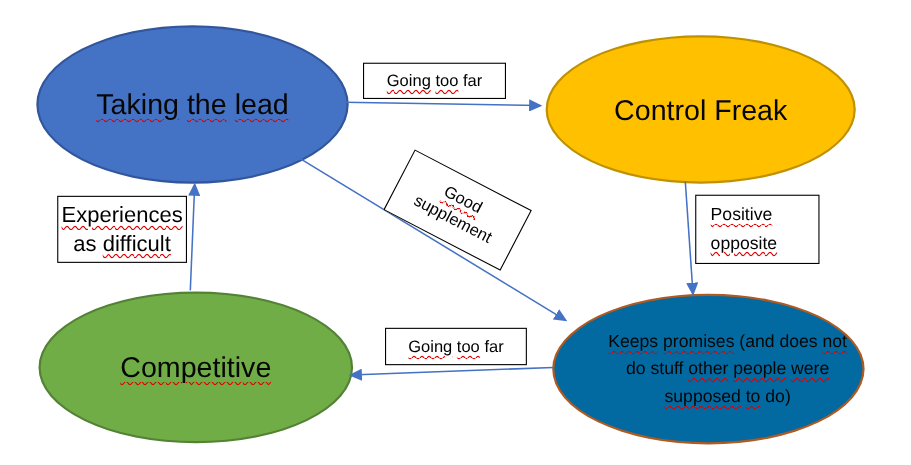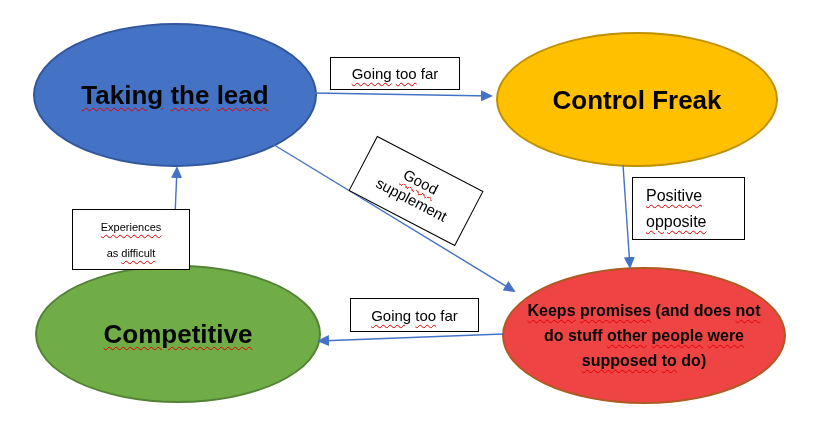--- a/index.html
+++ b/index.html
@@ -3,40 +3,40 @@
 <meta charset="utf-8">
 <style>
   html,body { margin:0; padding:0; background:#ffffff; }
   .canvas {
     position:relative; width:828px; height:423px; background:#ffffff;
     font-family:"Liberation Sans", sans-serif; overflow:hidden; color:#000;
   }
   .node {
     position:absolute; border-radius:50%;
     display:flex; align-items:center; justify-content:center;
-    text-align:center; z-index:1;font-weight:bold;
+    text-align:center; z-index:1;
   }
   .node-label { white-space:pre-line; color:#060606; }
   .node-blue   { left:33px;  top:23px;  width:280px; height:140px; background:#4472C4; border:2.5px solid #31569b; }
   .node-gold   { left:496px; top:32px;  width:278px; height:131px; background:#FFC000; border:2.5px solid #bf9000; }
   .node-green  { left:35px;  top:265px; width:282px; height:134px; background:#70AD47; border:2.5px solid #548235; }
-  .node-orange { left:502px; top:267px; width:280px; height:133px; background:#ef4444; border:2.5px solid #ae5a21; }
+  .node-orange { left:502px; top:267px; width:280px; height:133px; background:#0369a1; border:2.5px solid #ae5a21;justify-content:flex-end; }
   .big-label   { font-size:26px; line-height:30px; }
   .small-label { font-size:16px; line-height:25px; padding:0 14px; }
 
   .box {
     position:absolute; background:#ffffff; border:1.5px solid #000;
     display:flex; align-items:center; justify-content:center;
     text-align:center; white-space:pre-line; z-index:3;
   }
   .box-going-top    { left:330px; top:57px;  width:128px; height:31px; font-size:15px; }
   .box-going-bottom { left:350px; top:298px; width:127px; height:32px; font-size:15px; }
   .box-positive     { left:632px; top:177px; width:98px;  height:61px; font-size:16px; line-height:26px;
                       justify-content:flex-start; text-align:left; padding-left:13px; }
-  .box-experiences  { left:52px;  top:209px; width:116px; height:59px; font-size:11px; line-height:26px;margin-left:20px; }
+  .box-experiences  { left:52px;  top:178px; width:116px; height:59px; font-size:20px; line-height:26px; }
   .box-good         { left:356px; top:160px; width:118px; height:60px; font-size:15px; line-height:20px;
                       transform:rotate(27.5deg); }
   .arrows { position:absolute; left:0; top:0; z-index:2; }
   .arrow  { stroke:#4472C4; stroke-width:1.4; fill:none; }
   .sq {
     text-decoration-line:underline;
     text-decoration-style:wavy;
     text-decoration-color:#e00000;
     text-decoration-thickness:1px;
     text-underline-offset:3px;

